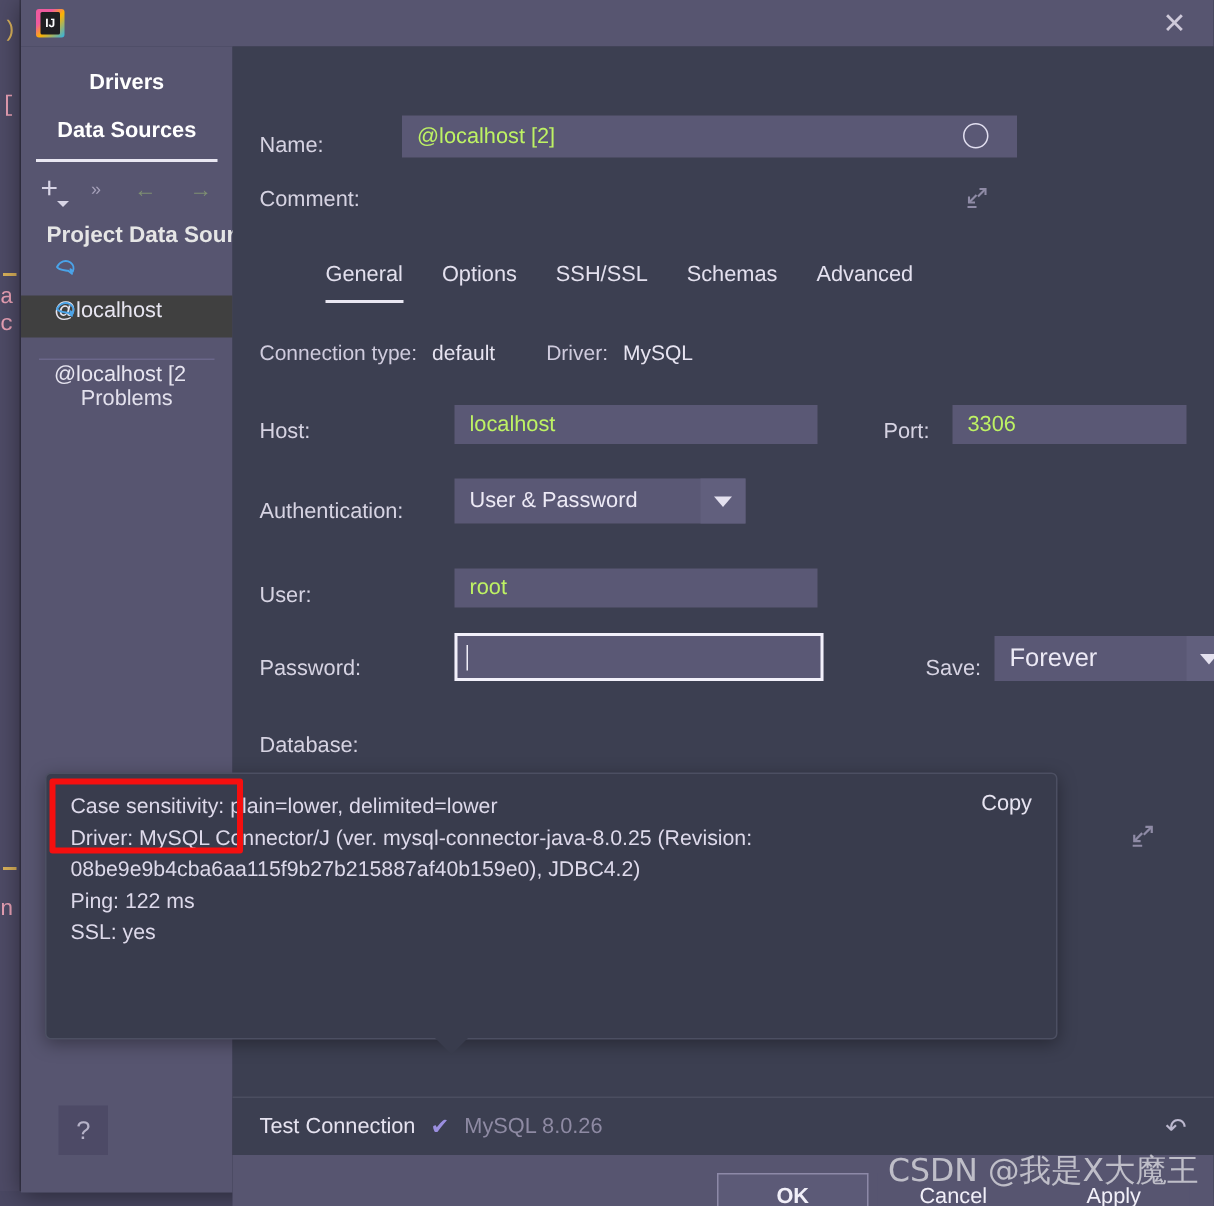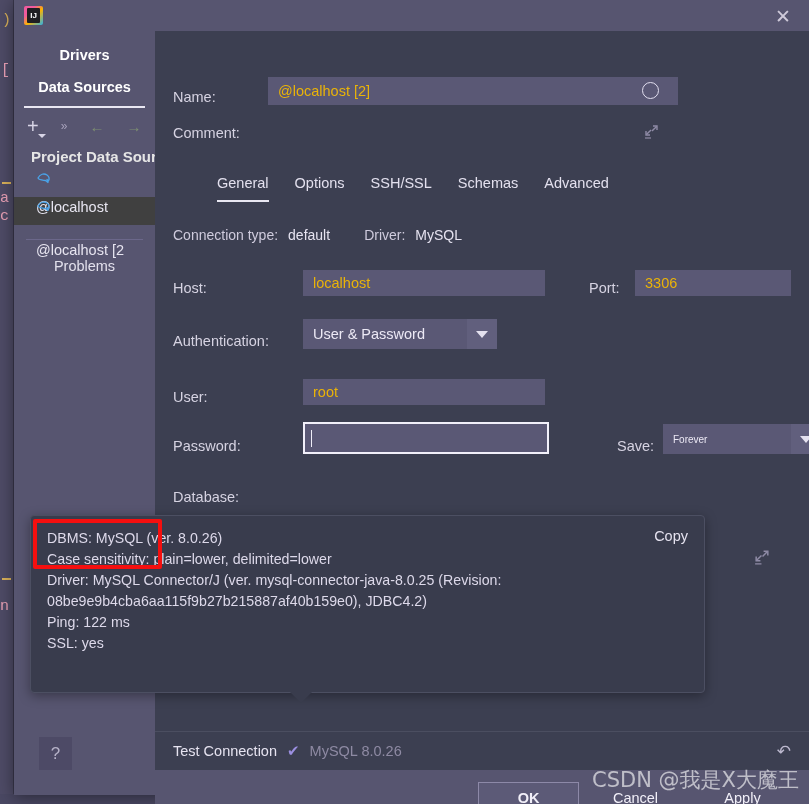--- a/index.html
+++ b/index.html
@@ -139,21 +139,21 @@
     cursor: pointer;
   }
 
   
   #right-panel { flex: 1; position: relative; background:#3c3f51; }
 
   .field-row { display: flex; align-items: flex-end; }
   .fld-label { color: #d6d3e2; font-size: 14.5px; }
   .txt-input {
     background: #5a5875; border: none; outline: none;
-    color: #eab308; font-size: 14.5px;
+    color: #bef264; font-size: 14.5px;
     font-family: "Liberation Sans", sans-serif;
     padding: 0 10px; height: 26px;
   }
   .txt-input::placeholder { color:#9e9ab3; }
 
   #name-row { position:absolute; left: 18px; top: 46px; }
   #name-label { width: 95px; }
   #name-input { width: 410px; height: 28px; }
   #name-status-circle {
     position:absolute; left: 487px; top: 51px;
@@ -218,21 +218,21 @@
     width: 246px; height: 32px; background:#5a5875;
     border: 2px solid #f2f0fa;
     display:flex; align-items:center; padding-left: 6px;
   }
   #pass-caret { width:1px; height:17px; background:#efedf8; }
   #save-label { margin-left: 68px; width: 46px; }
   #save-select {
     width: 158px; height: 30px; background:#5a5875;
     display:flex; align-items:center; position:relative; cursor:pointer;
   }
-  #save-select .sel-text { color:#ece9f5; font-size:10px; padding-left:10px; }
+  #save-select .sel-text { color:#ece9f5; font-size:17px; padding-left:10px; }
 
   #db-row { position:absolute; left: 18px; top: 458px; }
   #db-label { width: 130px; }
 
   #right-expand {
     position:absolute; left: 598px; top: 517px;
     color:#8f8ba6; font-size: 17px; cursor:pointer;
   }
 
   
@@ -475,21 +475,20 @@
         <div class="dlg-btn">Apply</div>
       </div>
 
     </div>
   </div>
 </div>
 
 <div id="balloon">
   <div id="balloon-inner">
     <div id="copy-link">Copy</div>
-    <div class="balloon-line">DBMS: MySQL (ver. 8.0.26)</div>
     <div class="balloon-line">Case sensitivity: plain=lower, delimited=lower</div>
     <div class="balloon-line">Driver: MySQL Connector/J (ver. mysql-connector-java-8.0.25 (Revision:</div>
     <div class="balloon-line">08be9e9b4cba6aa115f9b27b215887af40b159e0), JDBC4.2)</div>
     <div class="balloon-line">Ping: 122 ms</div>
     <div class="balloon-line">SSL: yes</div>
   </div>
 </div>
 <div id="balloon-arrow"></div>
 <div id="red-highlight"></div>
 

